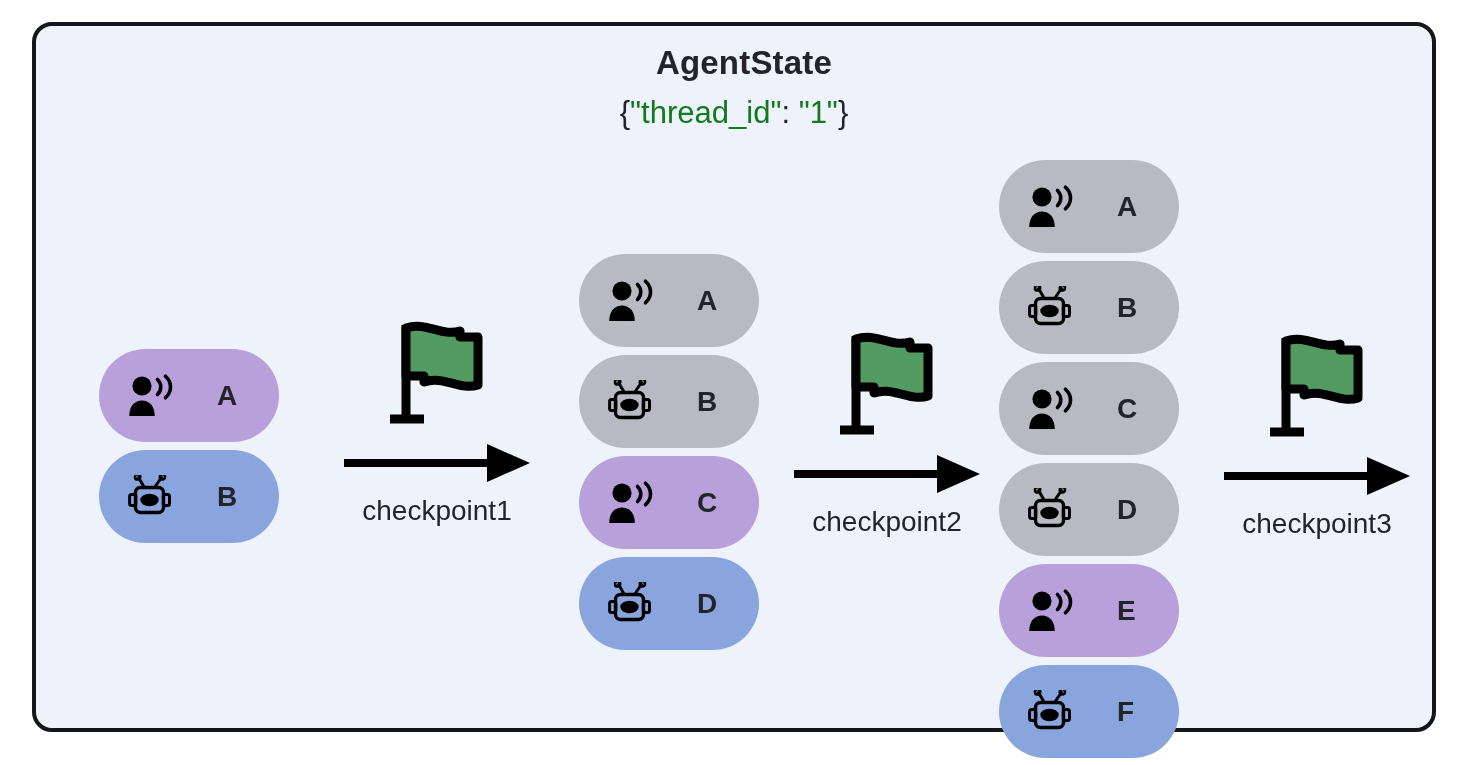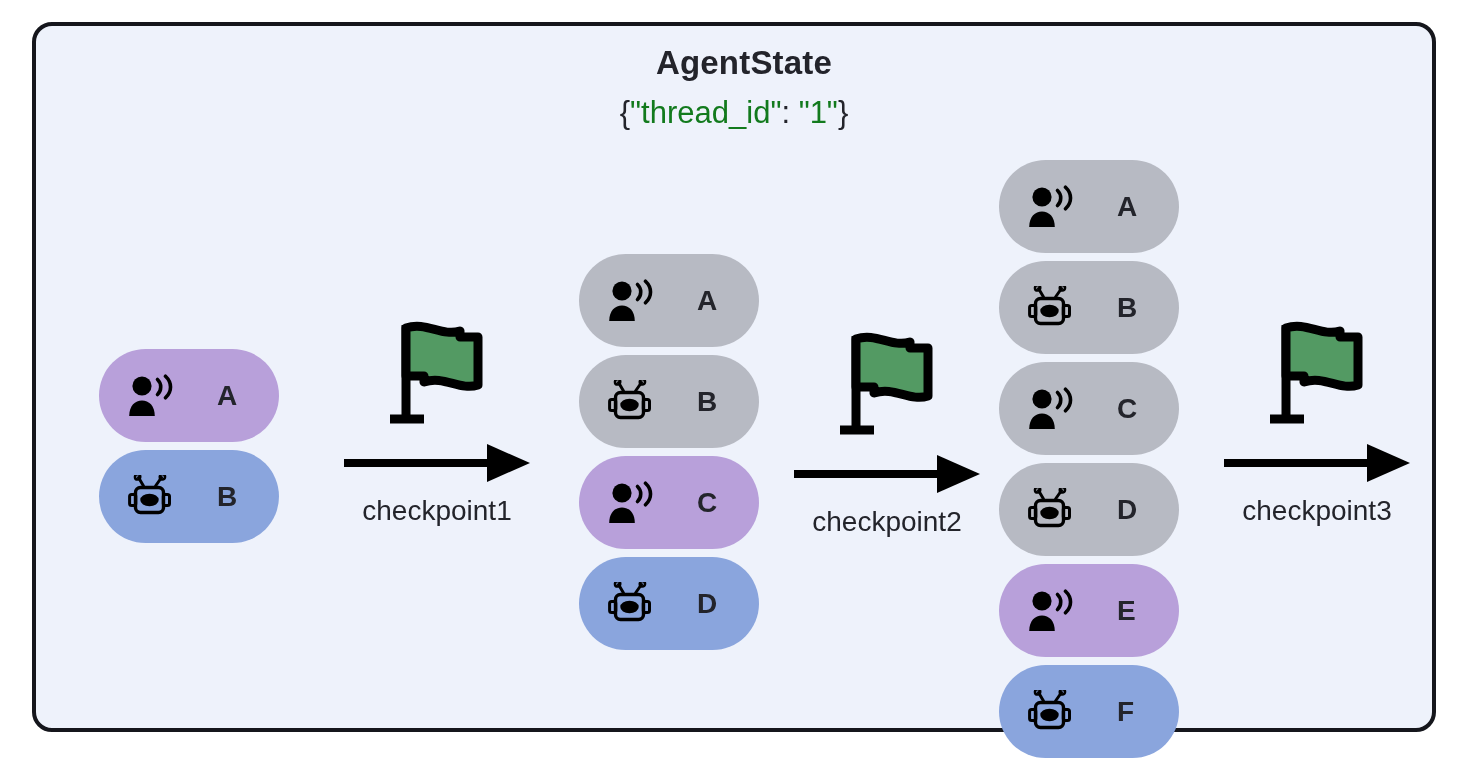--- a/index.html
+++ b/index.html
@@ -284,21 +284,21 @@
           <circle cx="35.4" cy="1.9" r="2.6" fill="none" stroke="#000" stroke-width="2.6"></circle>
           <rect x="8.5" y="12.5" width="28" height="25" rx="5" ry="5" fill="none" stroke="#000" stroke-width="3.4"></rect>
           <ellipse cx="22.5" cy="25" rx="9.2" ry="6.2" fill="#000"></ellipse>
           <rect x="2.6" y="19.5" width="6.2" height="11" rx="2" ry="2" fill="none" stroke="#000" stroke-width="3"></rect>
           <rect x="36.3" y="19.5" width="6.2" height="11" rx="2" ry="2" fill="none" stroke="#000" stroke-width="3"></rect>
         </svg>
         <span class="pill-label">F</span>
       </div>
     </div>
 
-  <div class="checkpoint" id="checkpoint-3" style="left:1166px; top:293px;">
+  <div class="checkpoint" id="checkpoint-3" style="left:1166px; top:306px;">
       <svg class="flag-icon" viewBox="0 0 110 116">
         <path d="M24 6 L24 104" fill="none" stroke="#000" stroke-width="9" stroke-linecap="butt"></path>
         <path d="M8 100 L42 100" fill="none" stroke="#000" stroke-width="9"></path>
         <path d="M24 9 C44 2 60 18 78 12 L78 18 L96 18 L96 66 C78 72 62 56 42 63 L42 57 L24 57 Z" fill="#539a63" stroke="#000" stroke-width="9" stroke-linejoin="round"></path>
       </svg>
       <svg class="arrow-icon" viewBox="0 0 190 44">
         <path d="M2 22 L152 22" fill="none" stroke="#000" stroke-width="8" stroke-linecap="butt"></path>
         <path d="M145 3 L188 22 L145 41 Z" fill="#000"></path>
       </svg>
       <div class="checkpoint-label">checkpoint3</div>

